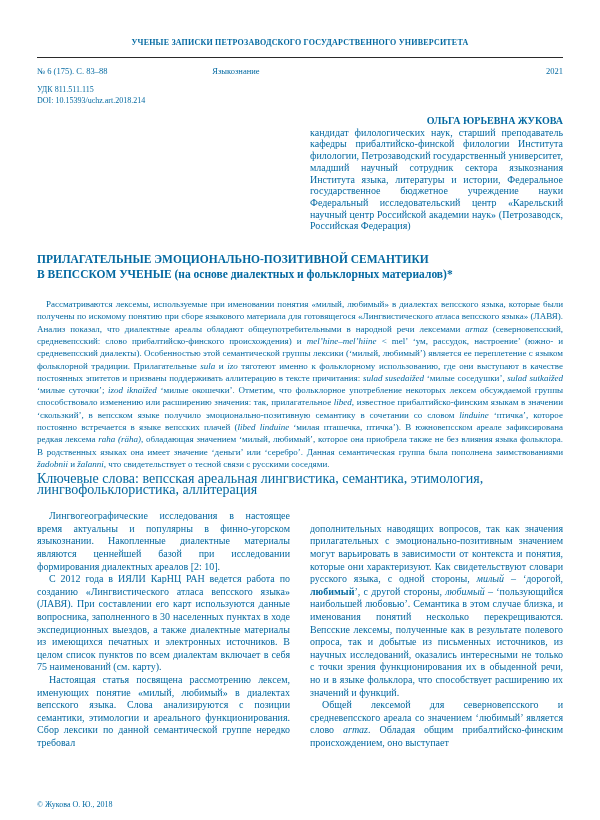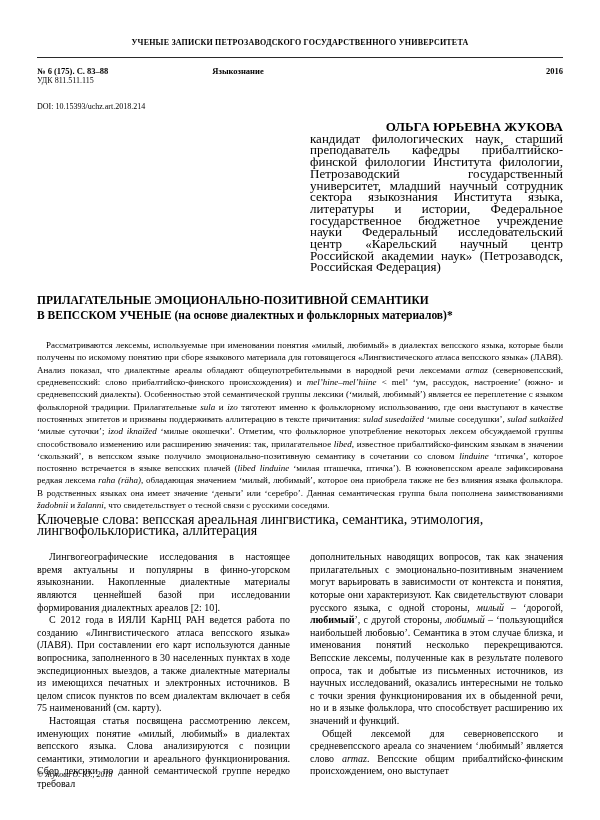--- a/index.html
+++ b/index.html
@@ -4,51 +4,51 @@
 <style>
   html,body{margin:0;padding:0;background:#e8e8e8;}
   .page{
     position:relative;
     width:600px;height:820px;
     margin:0 auto;
     background:#ffffff;
     box-sizing:border-box;
     padding:38px 37px 0 37px;
     font-family:"Liberation Serif","DejaVu Serif",serif;
-    color:#000000;
+    color:#0369a1;
     overflow:hidden;
   }
   .journal-header{
     text-align:center;
     font-weight:bold;
     font-size:8px;
     line-height:10px;
     letter-spacing:.2px;
   }
   .header-rule{
     border-bottom:1px solid #2a2a2a;
     margin-top:9px;
   }
   .issue-line{
     display:flex;
     margin-top:8px;
-    font-weight:bold;
+    font-weight:normal;
     font-size:8.5px;
     line-height:10px;
   }
   .issue-line .l{flex:1;text-align:left;}
   .issue-line .c{flex:1;}
   .issue-line .r{flex:1;text-align:right;}
-  .udc{font-size:8px;line-height:10px;}
-  .doi{font-size:8px;line-height:10px;margin-top:16px;}
+  .udc{font-size:8px;line-height:10px;margin-top:9px;}
+  .doi{font-size:8px;line-height:10px;margin-top:1px;}
   .author-block{
     width:253px;
     margin-left:auto;
     margin-top:9px;
-    font-size:13px;
+    font-size:10px;
     line-height:11.7px;
   }
   .author-name{
     font-weight:bold;
     text-align:right;
   }
   .author-affiliation{
     text-align:justify;
   }
   .author-email{
@@ -73,48 +73,48 @@
     font-size:14px;
     line-height:11px;
   }
   .columns{
     display:flex;
     gap:20px;
     margin-top:15px;
     font-size:10px;
     line-height:12.6px;
     text-align:justify;
+    align-items:flex-end;
   }
   .col{width:253px;}
   .body-par{margin:0;text-indent:12px;}
   .body-par.noindent{text-indent:0;}
   .copyright{
     position:absolute;
     left:37px;
-    top:770px;
+    top:800px;
     font-size:8px;
     line-height:10px;
-    font-style:italic;
   }
   i,em{}
   b,strong{font-weight:bold;}
 </style>
 </head>
 <body>
 
 <div class="page">
 
   <div class="journal-header">УЧЕНЫЕ ЗАПИСКИ ПЕТРОЗАВОДСКОГО ГОСУДАРСТВЕННОГО УНИВЕРСИТЕТА</div>
 
   <div class="header-rule"></div>
 
   <div class="issue-line">
     <span class="l">№ 6 (175). С. 83–88</span>
     <span class="c">Языкознание</span>
-    <span class="r">2016</span>
+    <span class="r">2021</span>
   </div>
 
   <div class="udc">УДК 811.511.115</div>
   <div class="doi">DOI: 10.15393/uchz.art.2018.214</div>
 
   <div class="author-block">
     <div class="author-name">ОЛЬГА ЮРЬЕВНА ЖУКОВА</div>
     <div class="author-affiliation">кандидат филологических наук, старший преподаватель кафедры прибалтийско-финской филологии Института филологии, Петрозаводский государственный университет, младший научный сотрудник сектора языкознания Института языка, литературы и истории, Федеральное государственное бюджетное учреждение науки Федеральный исследовательский центр «Карельский научный центр Российской академии наук» (Петрозаводск, Российская Федерация)</div>
   </div>
 
@@ -128,19 +128,19 @@
   <div class="keywords">Ключевые слова: вепсская ареальная лингвистика, семантика, этимология, лингвофольклористика, аллитерация</div>
 
   <div class="columns">
     <div class="col">
       <p class="body-par"><span>Лингвогеографические исследования в настоящее время актуальны и популярны в финно-угорском языкознании. Накопленные диалектные материалы являются ценнейшей базой при исследовании формирования диалектных ареалов [2: 10].</span></p>
       <p class="body-par"><span>С 2012 года в ИЯЛИ КарНЦ РАН ведется работа по созданию «Лингвистического атласа вепсского языка» (ЛАВЯ). При составлении его карт используются данные вопросника, заполненного в 30 населенных пунктах в ходе экспедиционных выездов, а также диалектные материалы из имеющихся печатных и электронных источников. В целом список пунктов по всем диалектам включает в себя 75 наименований (см. карту).</span></p>
       <p class="body-par"><span>Настоящая статья посвящена рассмотрению лексем, именующих понятие «милый, любимый» в диалектах вепсского языка. Слова анализируются с позиции семантики, этимологии и ареального функционирования. Сбор лексики по данной семантической группе нередко требовал</span></p>
     </div>
     <div class="col">
       <p class="body-par noindent"><span>дополнительных наводящих вопросов, так как значения прилагательных с эмоционально-позитивным значением могут варьировать в зависимости от контекста и понятия, которые они характеризуют. Как свидетельствуют словари русского языка, с одной стороны, </span><i>милый</i><span> – ‘дорогой, </span><b>любимый</b><span>’, с другой стороны, </span><i>любимый</i><span> – ‘пользующийся наибольшей любовью’. Семантика в этом случае близка, и именования понятий несколько перекрещиваются. Вепсские лексемы, полученные как в результате полевого опроса, так и добытые из письменных источников, из научных исследований, оказались интересными не только с точки зрения функционирования их в обыденной речи, но и в языке фольклора, что способствует расширению их значений и функций.</span></p>
-      <p class="body-par"><span>Общей лексемой для северновепсского и средневепсского ареала со значением ‘любимый’ является слово </span><i>armaz</i><span>. Вепсские общим прибалтийско-финским происхождением, оно выступает</span></p>
+      <p class="body-par"><span>Общей лексемой для северновепсского и средневепсского ареала со значением ‘любимый’ является слово </span><i>armaz</i><span>. Обладая общим прибалтийско-финским происхождением, оно выступает</span></p>
     </div>
   </div>
 
   <div class="copyright">© Жукова О. Ю., 2018</div>
 
 </div>
 
 </body></html>

